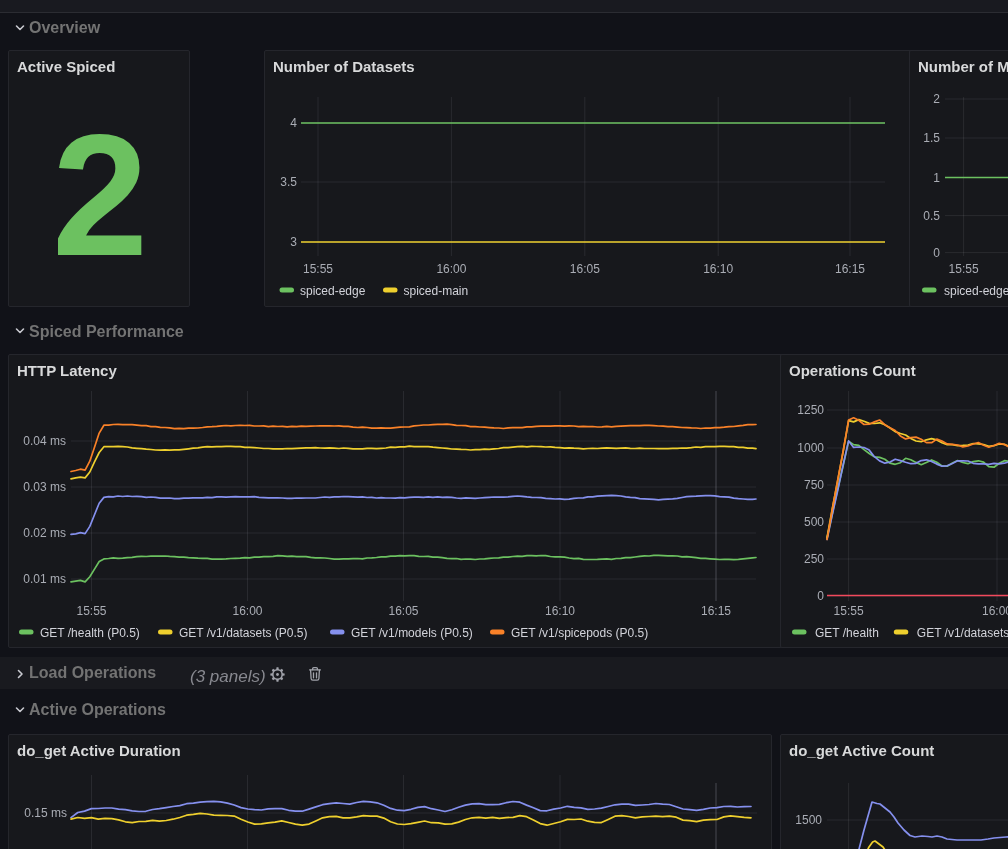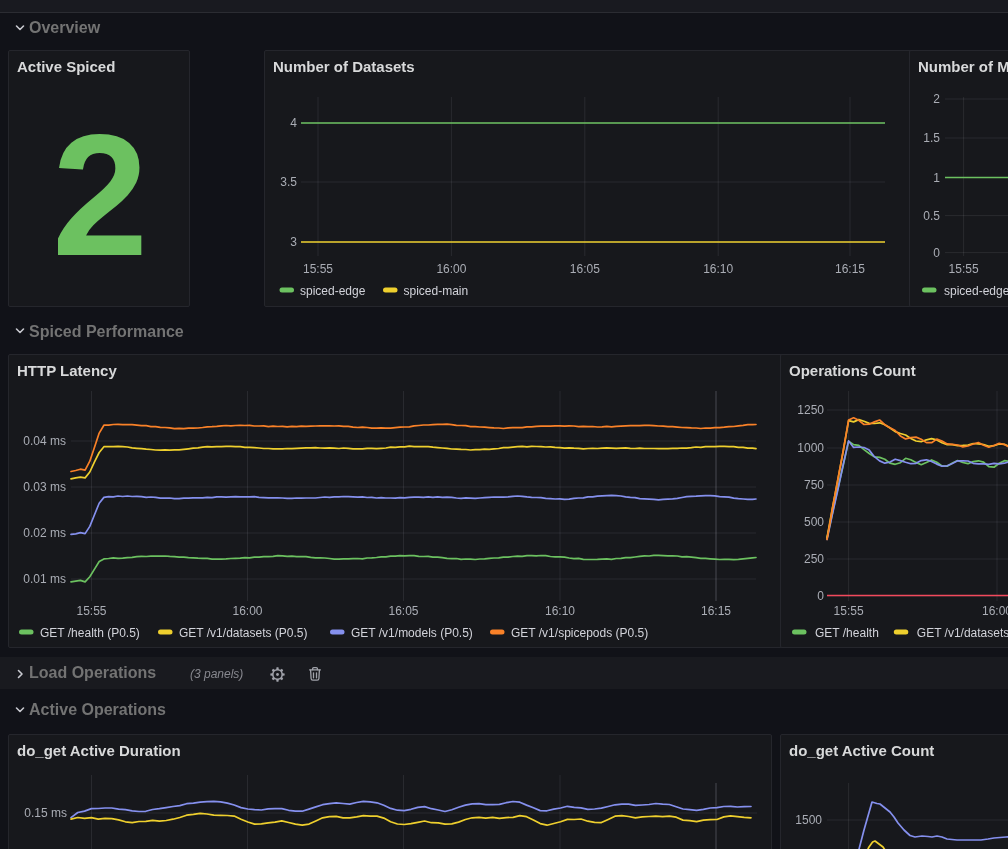--- a/index.html
+++ b/index.html
@@ -14,21 +14,21 @@
   </svg>
 <div class="rowhdr" style="left:29px;top:323px">Spiced Performance</div>
 <svg style="left:14px;top:325px" width="12" height="12" viewBox="0 0 12 12">
     <polyline points="2.5,4 6,7.5 9.5,4" fill="none" stroke="#c8c9d0" stroke-width="1.6" stroke-linecap="round" stroke-linejoin="round"></polyline>
   </svg>
 <div style="position:absolute;left:0;top:657px;width:1008px;height:32px;background:rgba(204,204,220,0.045)"></div>
 <div class="rowhdr" style="left:29px;top:664px">Load Operations</div>
 <svg style="left:14px;top:668px" width="12" height="12" viewBox="0 0 12 12">
     <polyline points="4.5,2.5 8,6 4.5,9.5" fill="none" stroke="#c8c9d0" stroke-width="1.6" stroke-linecap="round" stroke-linejoin="round"></polyline>
   </svg>
-<div style="position:absolute;left:190px;top:667px;font-size:12px;font-style:italic;color:#87888f">(3 panels)</div>
+<div style="position:absolute;left:190px;top:667px;font-size:17px;font-style:italic;color:#87888f">(3 panels)</div>
 <svg style="left:269px;top:666px" width="17" height="17" viewBox="0 0 17 17">
     <path d="M15.64 7.54 L15.64 9.46 L13.85 9.78 L13.19 11.37 L14.22 12.87 L12.87 14.22 L11.37 13.19 L9.78 13.85 L9.46 15.64 L7.54 15.64 L7.22 13.85 L5.63 13.19 L4.13 14.22 L2.78 12.87 L3.81 11.37 L3.15 9.78 L1.36 9.46 L1.36 7.54 L3.15 7.22 L3.81 5.63 L2.78 4.13 L4.13 2.78 L5.63 3.81 L7.22 3.15 L7.54 1.36 L9.46 1.36 L9.78 3.15 L11.37 3.81 L12.87 2.78 L14.22 4.13 L13.19 5.63 L13.85 7.22 Z M12.40 8.50 A3.9 3.9 0 1 0 4.60 8.50 A3.9 3.9 0 1 0 12.40 8.50 Z" fill="#a0a2aa" fill-rule="evenodd"></path>
     <circle cx="8.5" cy="8.5" r="1.4" fill="#a0a2aa"></circle>
   </svg>
 <svg style="left:308px;top:666px" width="14" height="16" viewBox="0 0 14 16">
     <g fill="none" stroke="#a0a2aa" stroke-width="1.3" stroke-linecap="round" stroke-linejoin="round">
       <path d="M1.6 3.9h10.8"></path>
       <path d="M4.6 3.7v-.9a1.1 1.1 0 0 1 1.1-1.1h2.6a1.1 1.1 0 0 1 1.1 1.1v.9"></path>
       <path d="M2.6 4.1l.5 8.4a1.7 1.7 0 0 0 1.7 1.6h4.4a1.7 1.7 0 0 0 1.7-1.6l.5-8.4"></path>
       <path d="M5.5 6.8v5"></path>

